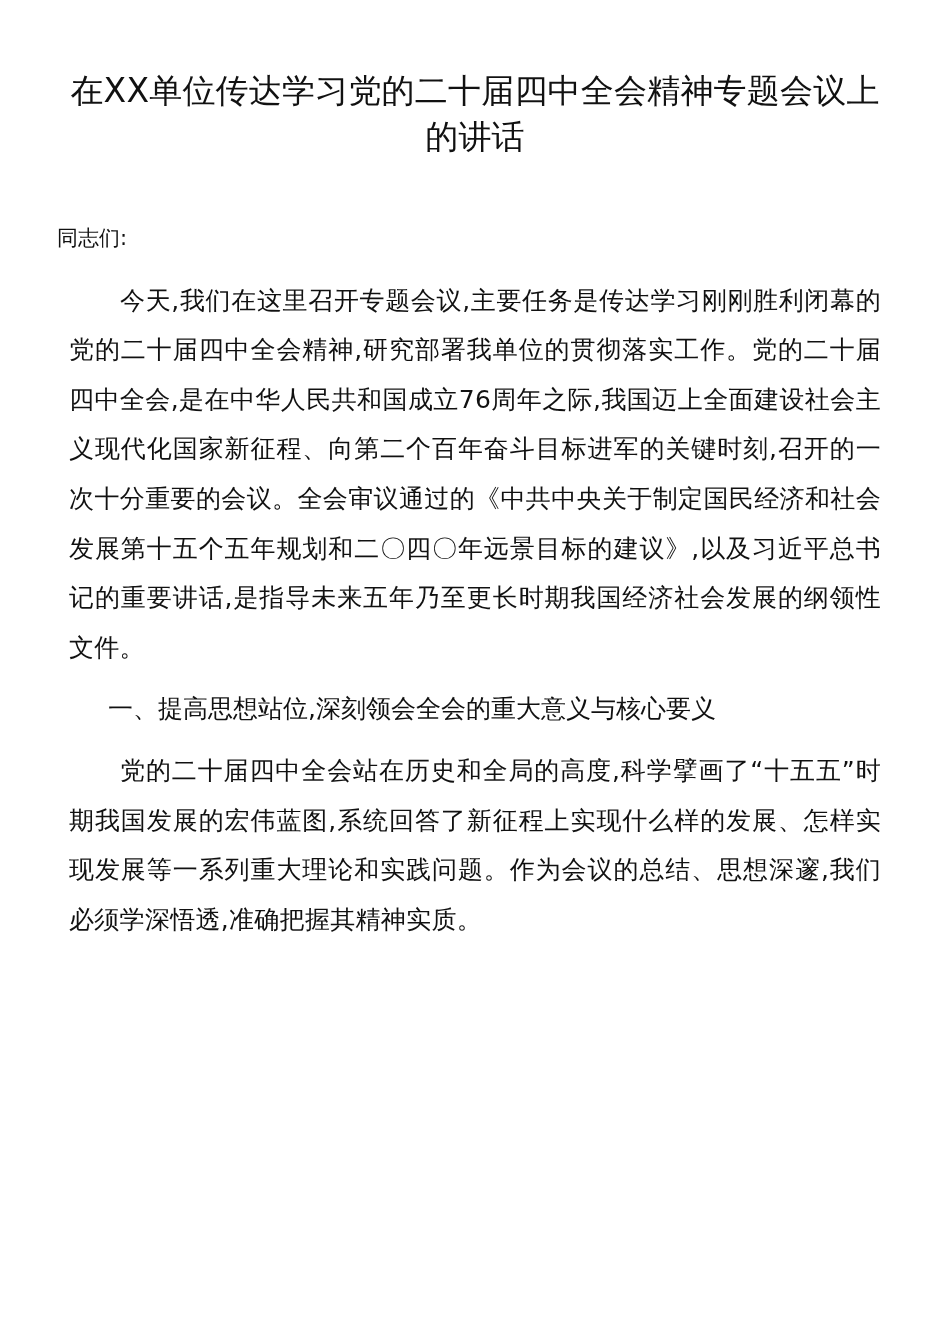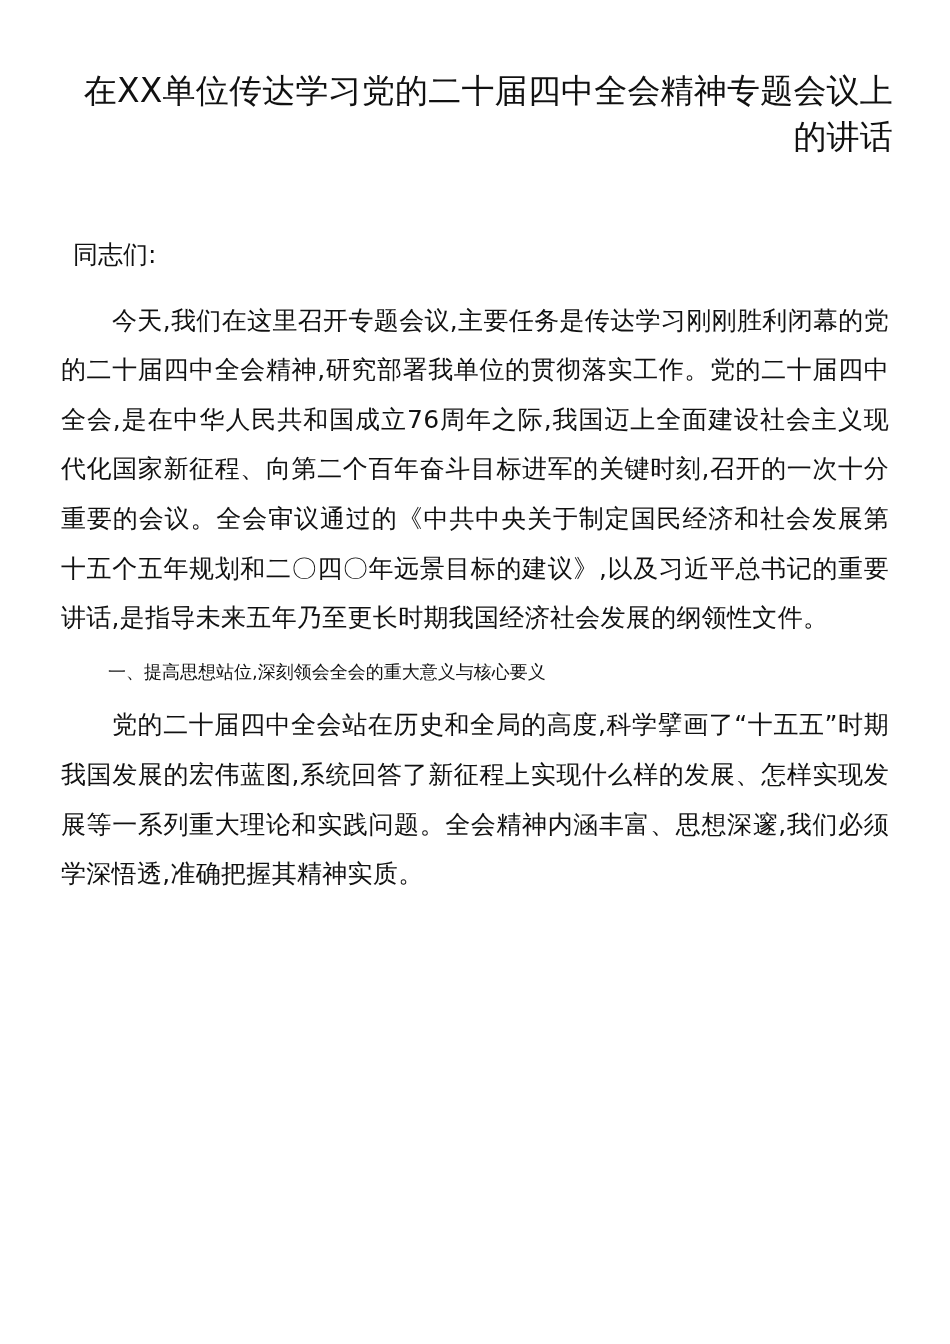--- a/index.html
+++ b/index.html
@@ -17,63 +17,63 @@
     }
     .page {
       position: absolute;
       left: 57px;
       top: 0;
       width: 836px;
     }
     .title {
       margin: 0;
       padding-top: 68px;
-      text-align: right;
+      text-align: center;
       font-size: 33px;
       line-height: 46px;
       font-weight: normal;
       letter-spacing: 0.2px;
       color: #111;
     }
     .content {
       position: absolute;
       top: 214px;
       left: 0;
       width: 836px;
     }
     .p {
-      margin: 4px;
+      margin: 12px;
       font-size: 25px;
       line-height: 49.6px;
       text-align: justify;
       text-justify: inter-character;
       letter-spacing: 0.3px;
       word-break: break-all;
     }
     .indent {
       text-indent: 51px;
     }
     .salutation {
-      margin: 16px;
-      font-size: 25px;
+      margin: 0;
+      font-size: 21px;
       line-height: 49.6px;
     }
     .section-heading {
       margin: 0;
-      font-size: 18px;
+      font-size: 25px;
       line-height: 49.6px;
       text-indent: 51px;
       font-weight: normal;
     }
   </style>
 </head>
 <body>
 
 <div class="page">
   <h1 class="title">在XX单位传达学习党的二十届四中全会精神专题会议上的讲话</h1>
 
   <div class="content">
     <p class="salutation">同志们:</p>
     <p class="p indent">今天,我们在这里召开专题会议,主要任务是传达学习刚刚胜利闭幕的党的二十届四中全会精神,研究部署我单位的贯彻落实工作。党的二十届四中全会,是在中华人民共和国成立76周年之际,我国迈上全面建设社会主义现代化国家新征程、向第二个百年奋斗目标进军的关键时刻,召开的一次十分重要的会议。全会审议通过的《中共中央关于制定国民经济和社会发展第十五个五年规划和二〇四〇年远景目标的建议》,以及习近平总书记的重要讲话,是指导未来五年乃至更长时期我国经济社会发展的纲领性文件。</p>
     <p class="section-heading">一、提高思想站位,深刻领会全会的重大意义与核心要义</p>
-    <p class="p indent">党的二十届四中全会站在历史和全局的高度,科学擘画了“十五五”时期我国发展的宏伟蓝图,系统回答了新征程上实现什么样的发展、怎样实现发展等一系列重大理论和实践问题。全会精神内涵丰富、思想深邃,我们必须学深悟透,准确把握其精神实质。</p>
+    <p class="p indent">党的二十届四中全会站在历史和全局的高度,科学擘画了“十五五”时期我国发展的宏伟蓝图,系统回答了新征程上实现什么样的发展、怎样实现发展等一系列重大理论和实践问题。作为会议的总结、思想深邃,我们必须学深悟透,准确把握其精神实质。</p>
   </div>
 </div>
 
 </body></html>

